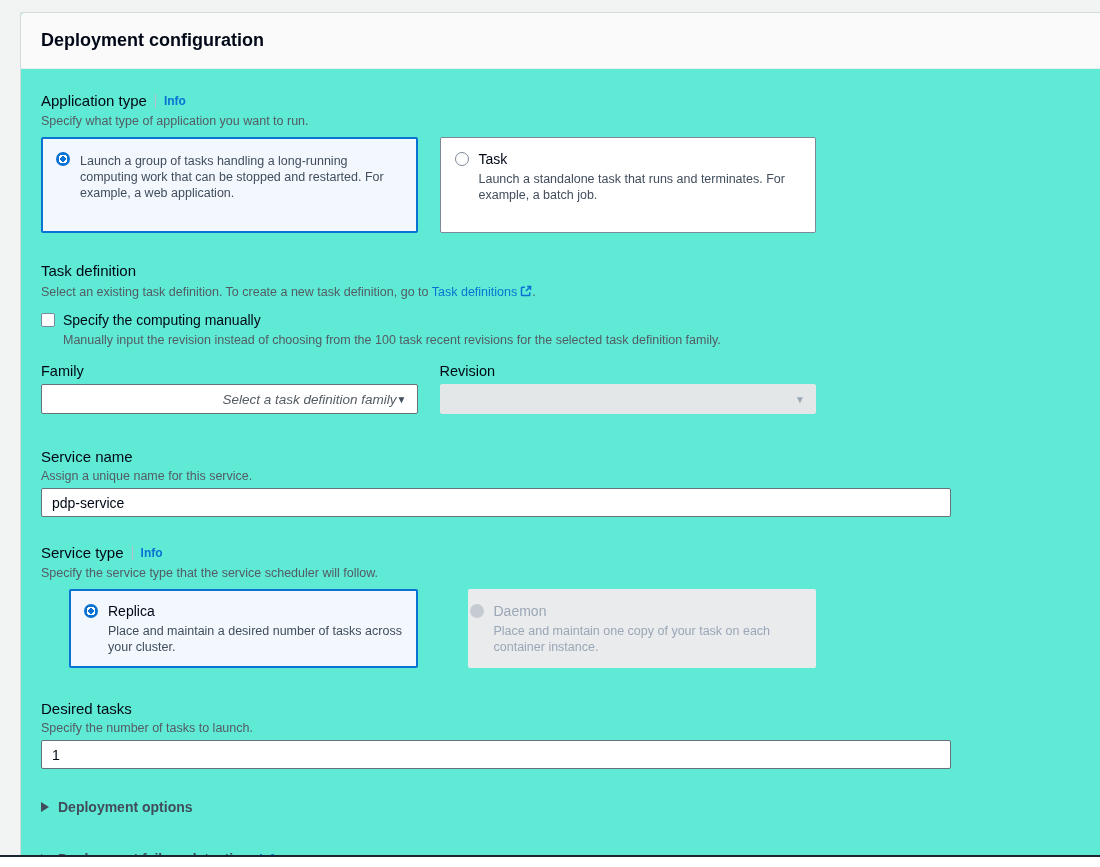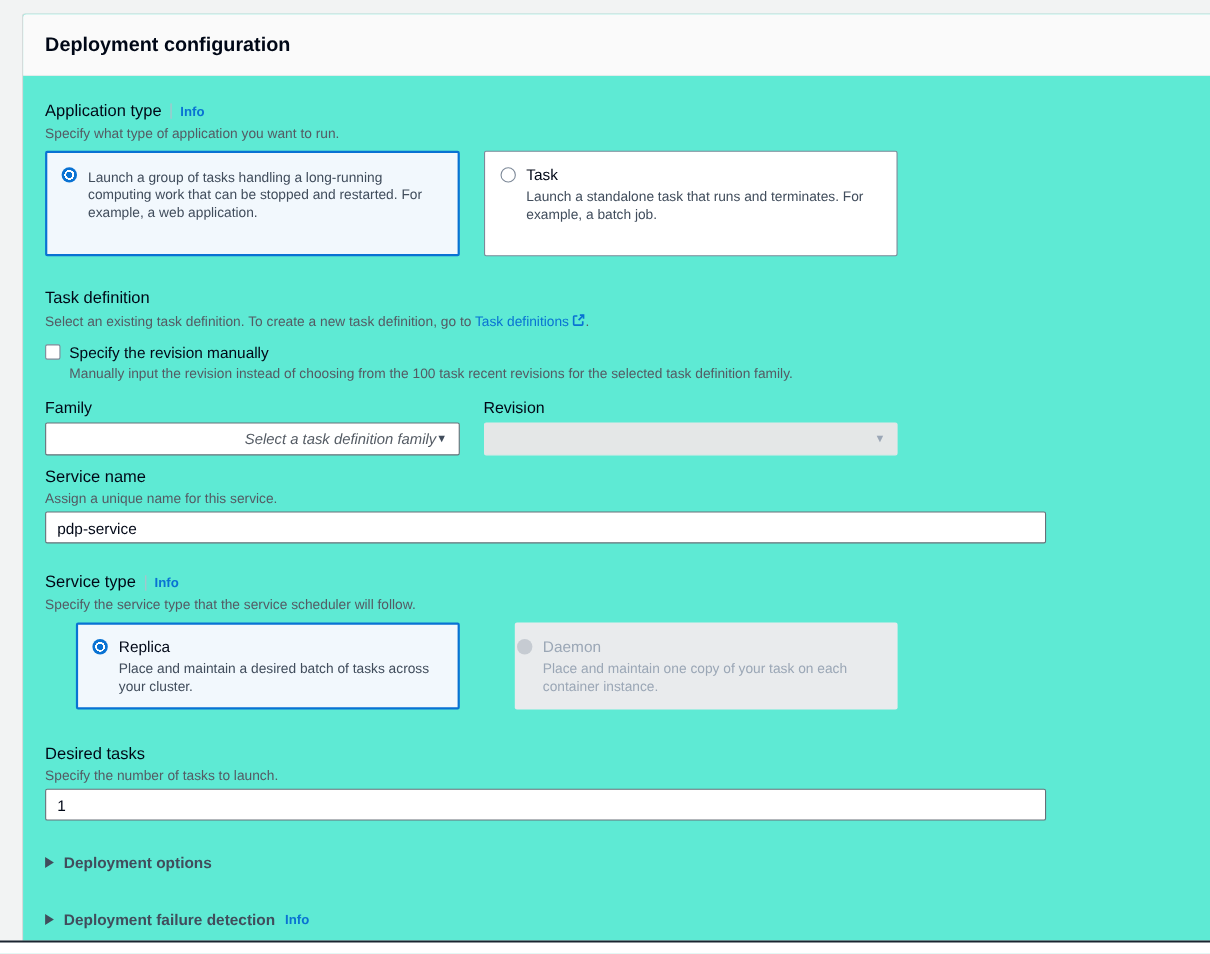--- a/index.html
+++ b/index.html
@@ -119,21 +119,21 @@
   .expandable { display: flex; align-items: center; gap: 9px; cursor: pointer; }
   .tri-right {
     width: 0; height: 0;
     border-top: 5px solid transparent;
     border-bottom: 5px solid transparent;
     border-left: 8px solid #414d5c;
   }
   .expandable-title { font-size: 14px; font-weight: 700; color: #414d5c; }
 
   .mt-28 { margin-top: 28px; }
-  .mt-25 { margin-top: 10px; }
+  .mt-25 { margin-top: 33px; }
   .mt-26 { margin-top: 26px; }
   .mt-30 { margin-top: 30px; }
   .mt-31 { margin-top: 31px; }
   .mt-36 { margin-top: 36px; }
   .mb-4 { margin-bottom: 4px; }
 
   .bottom-rule {
     position: absolute;
     left: 0; top: 855px;
     width: 1100px; height: 2px;
@@ -185,21 +185,21 @@
       <div class="description">
         <span>Select an existing task definition. To create a new task definition, go to </span><span class="link" style="font-size:12.5px;">Task definitions</span><span class="ext-icon"><svg width="12" height="12" viewBox="0 0 16 16" fill="none">
               <path d="M13 9.5V13a1 1 0 0 1-1 1H3a1 1 0 0 1-1-1V4a1 1 0 0 1 1-1h3.5" stroke="#0972d3" stroke-width="2"></path>
               <path d="M9.5 2H14v4.5" stroke="#0972d3" stroke-width="2"></path>
               <path d="M14 2L8 8" stroke="#0972d3" stroke-width="2"></path>
             </svg></span><span>.</span>
       </div>
 
       <div class="checkbox-row">
         <span class="checkbox"></span>
-        <span class="checkbox-label">Specify the revision manually</span>
+        <span class="checkbox-label">Specify the computing manually</span>
       </div>
       <div class="description checkbox-desc">Manually input the revision instead of choosing from the 100 task recent revisions for the selected task definition family.</div>
 
       <div class="two-col">
         <div>
           <div class="field-label">Family</div>
           <div class="select">
             <span class="placeholder">Select a task definition family</span>
             <span class="caret">▼</span>
           </div>
@@ -226,21 +226,21 @@
         <span class="v-divider"></span>
         <span class="info-link">Info</span>
       </div>
       <div class="description">Specify the service type that the service scheduler will follow.</div>
 
       <div class="tiles tiles-svc">
         <div class="tile selected">
           <span class="radio checked"></span>
           <div>
             <div class="tile-title">Replica</div>
-            <div class="tile-desc">Place and maintain a desired batch of tasks across your cluster.</div>
+            <div class="tile-desc">Place and maintain a desired number of tasks across your cluster.</div>
           </div>
         </div>
         <div class="tile disabled">
           <span class="radio disabled"></span>
           <div>
             <div class="tile-title">Daemon</div>
             <div class="tile-desc">Place and maintain one copy of your task on each container instance.</div>
           </div>
         </div>
       </div>

